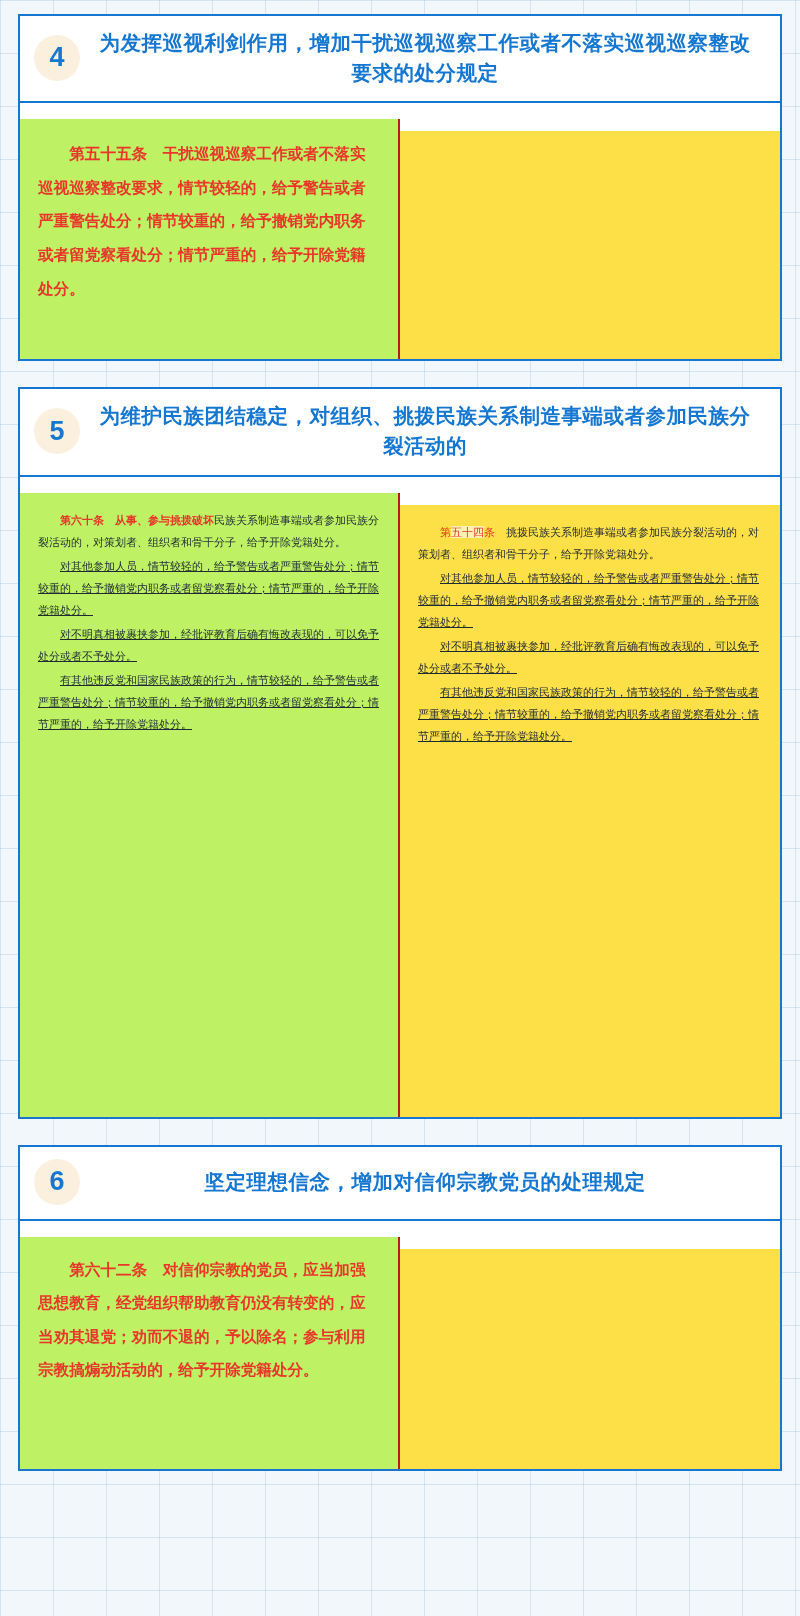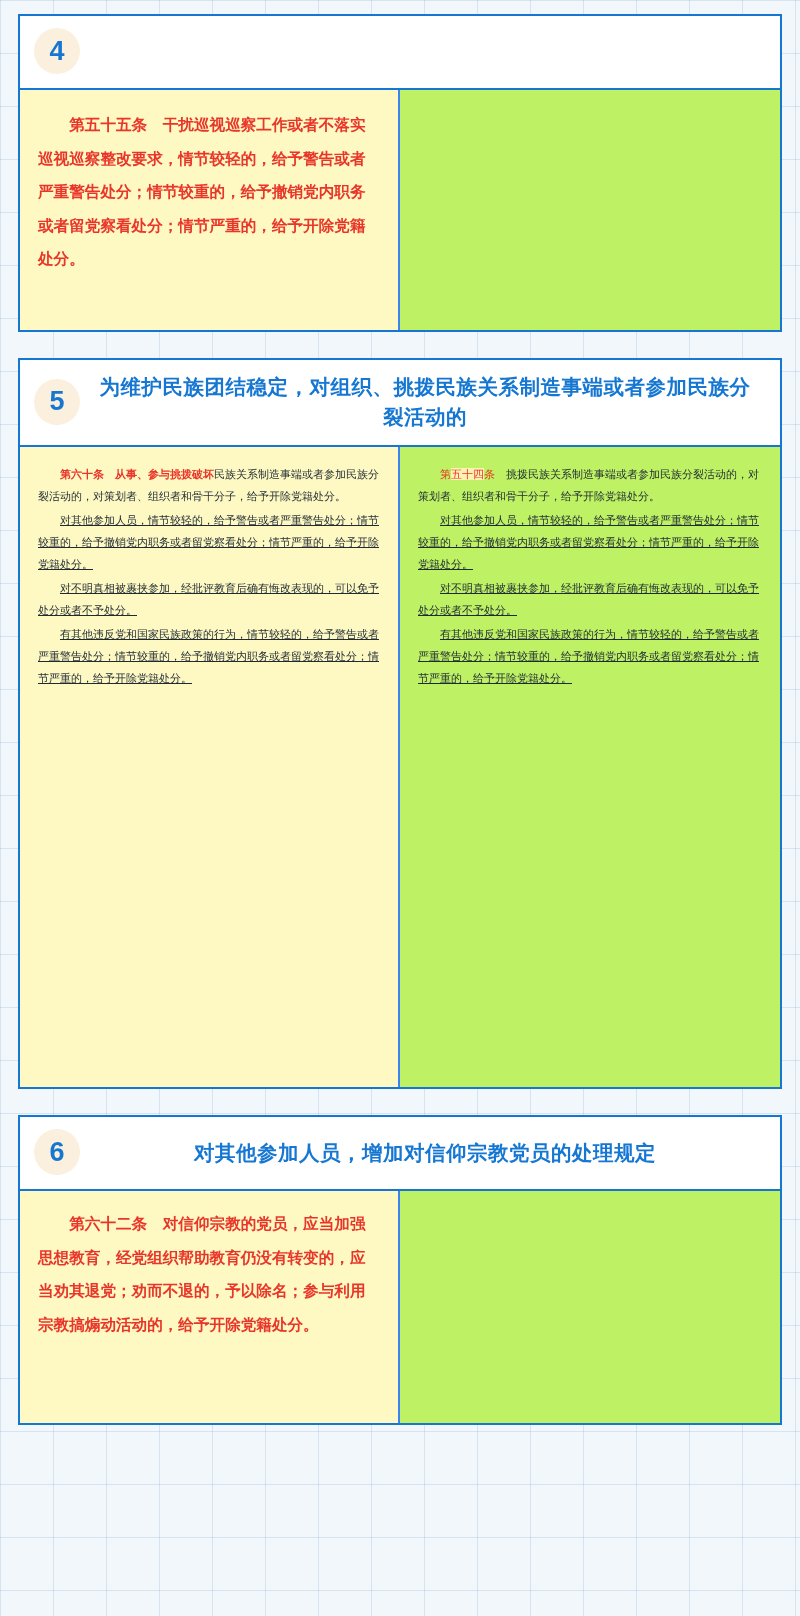--- a/index.html
+++ b/index.html
@@ -77,25 +77,27 @@
   }
   .col {
     flex: 1 1 50%;
     box-sizing: border-box;
     padding: 16px 18px 18px 18px;
     font-size: 11px;
     line-height: 2.0;
     color: #1f2a33;
   }
   .col-left {
-    background: #fef9c3;
-    border-right: 2px solid #3b82f6;
+    background: #bef264;
+    border-right: 2px solid #b91c1c;
+    margin-top: 16px;
   }
   .col-right {
-    background: #bef264;
+    background: #fde047;
+    margin-top: 28px;
   }
   .col p {
     margin: 0;
     text-indent: 2em;
   }
   .col p + p { margin-top: 2px; text-decoration: underline; }
 
   
   .red { color: #e8362a; }
   .bold { font-weight: bold; }
@@ -120,20 +122,21 @@
 </head>
 <body>
 
 <div class="grid-bg"></div>
 
 <div class="page">
 
   <div class="card card-4">
     <div class="card-header">
       <div class="num-badge">4</div>
+      <div class="header-title">为发挥巡视利剑作用，增加干扰巡视巡察工作或者不落实巡视巡察整改要求的处分规定</div>
     </div>
     <div class="card-body body-split">
       <div class="col col-left">
         <p>第五十五条　干扰巡视巡察工作或者不落实巡视巡察整改要求，情节较轻的，给予警告或者严重警告处分；情节较重的，给予撤销党内职务或者留党察看处分；情节严重的，给予开除党籍处分。</p>
       </div>
       <div class="col col-right"></div>
     </div>
   </div>
 
   <div class="card card-5">
@@ -153,21 +156,21 @@
         <p>对其他参加人员，情节较轻的，给予警告或者严重警告处分；情节较重的，给予撤销党内职务或者留党察看处分；情节严重的，给予开除党籍处分。</p>
         <p>对不明真相被裹挟参加，经批评教育后确有悔改表现的，可以免予处分或者不予处分。</p>
         <p>有其他违反党和国家民族政策的行为，情节较轻的，给予警告或者严重警告处分；情节较重的，给予撤销党内职务或者留党察看处分；情节严重的，给予开除党籍处分。</p>
       </div>
     </div>
   </div>
 
   <div class="card card-6">
     <div class="card-header">
       <div class="num-badge">6</div>
-      <div class="header-title">对其他参加人员，增加对信仰宗教党员的处理规定</div>
+      <div class="header-title">坚定理想信念，增加对信仰宗教党员的处理规定</div>
     </div>
     <div class="card-body body-split">
       <div class="col col-left">
         <p>第六十二条　对信仰宗教的党员，应当加强思想教育，经党组织帮助教育仍没有转变的，应当劝其退党；劝而不退的，予以除名；参与利用宗教搞煽动活动的，给予开除党籍处分。</p>
       </div>
       <div class="col col-right"></div>
     </div>
   </div>
 
 </div>

